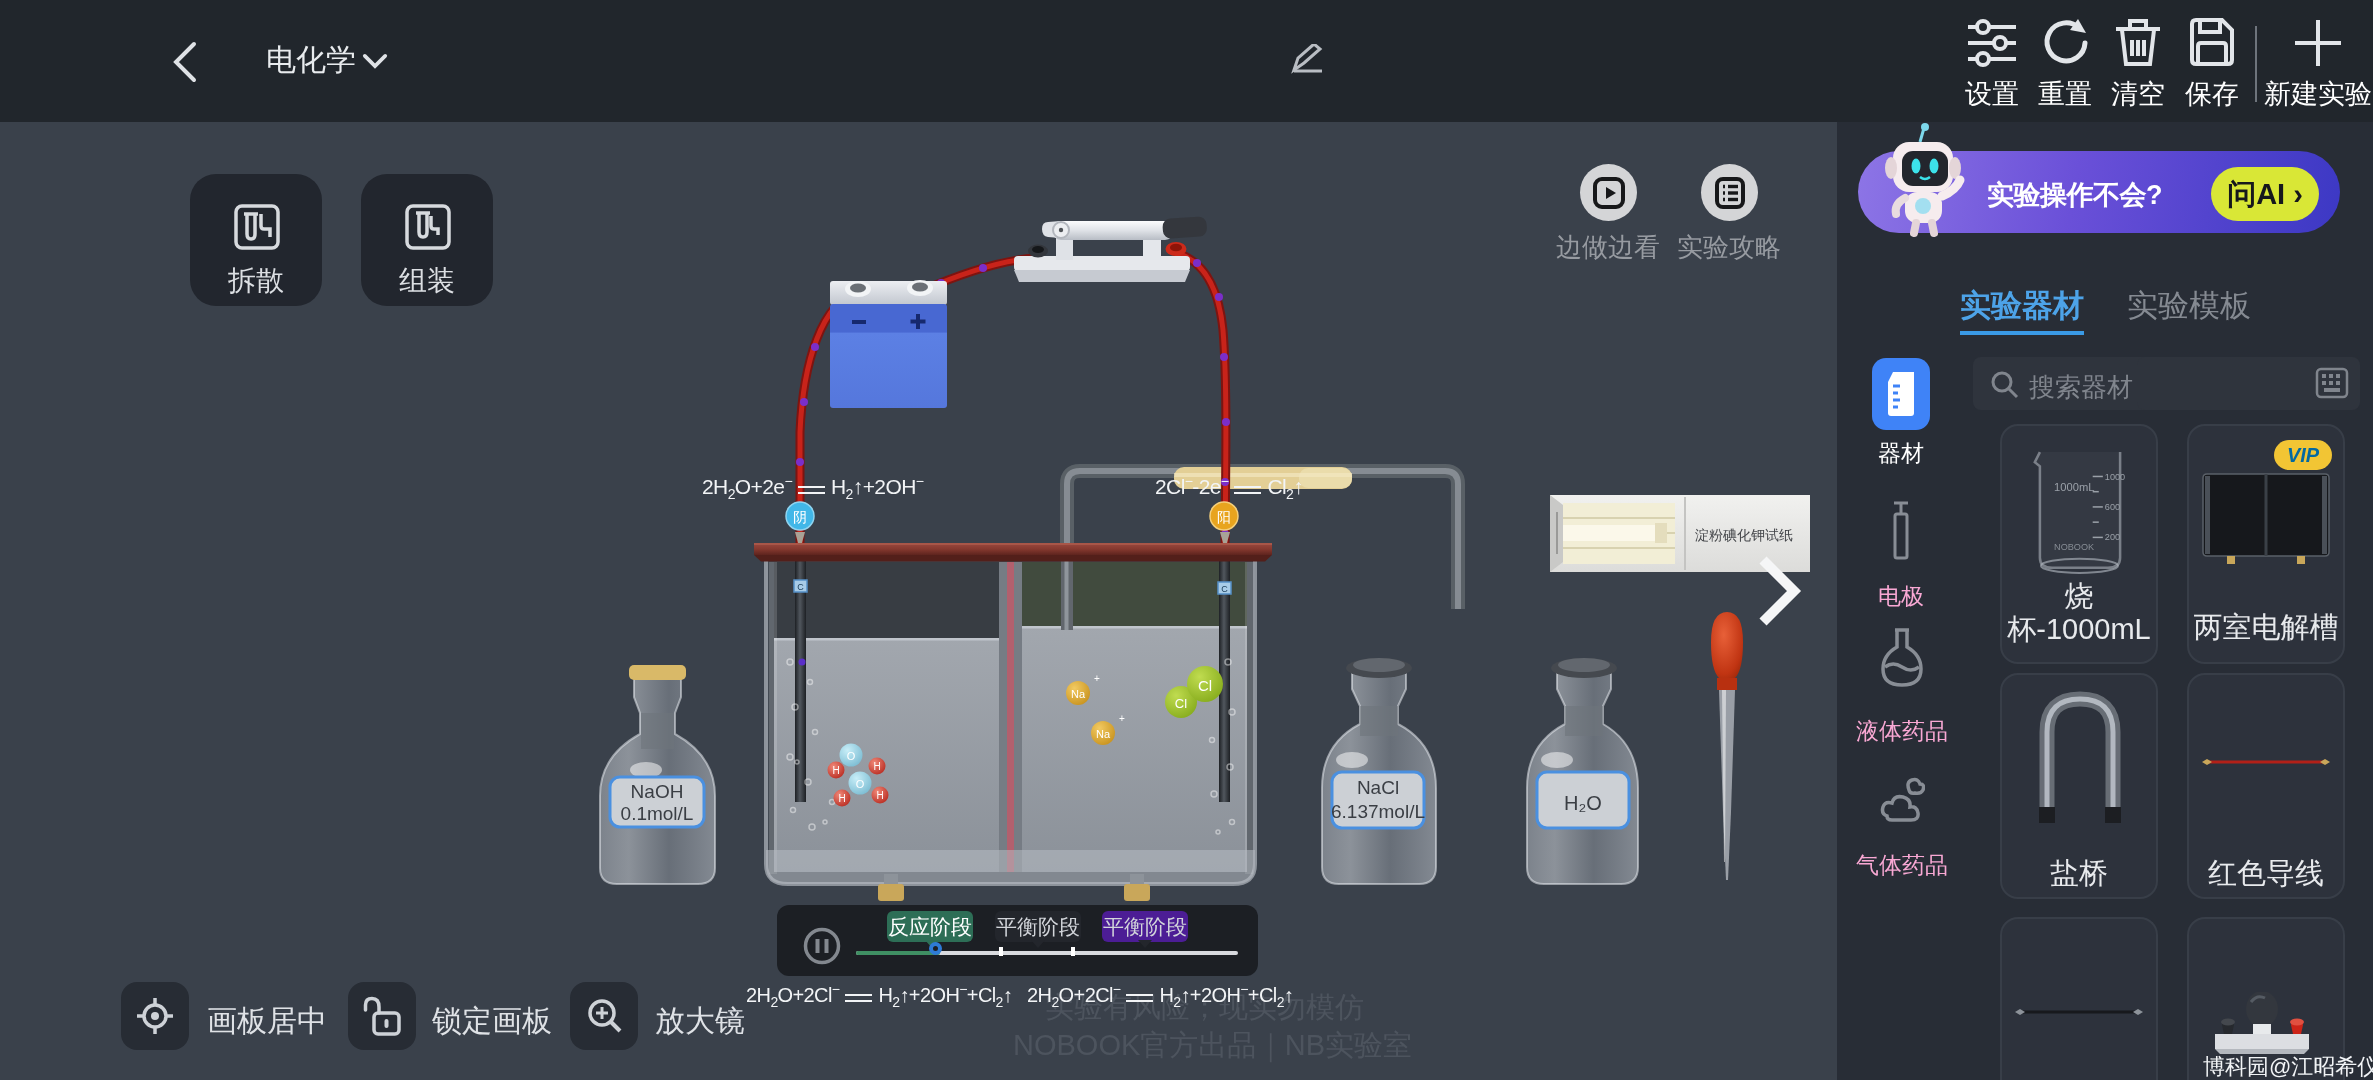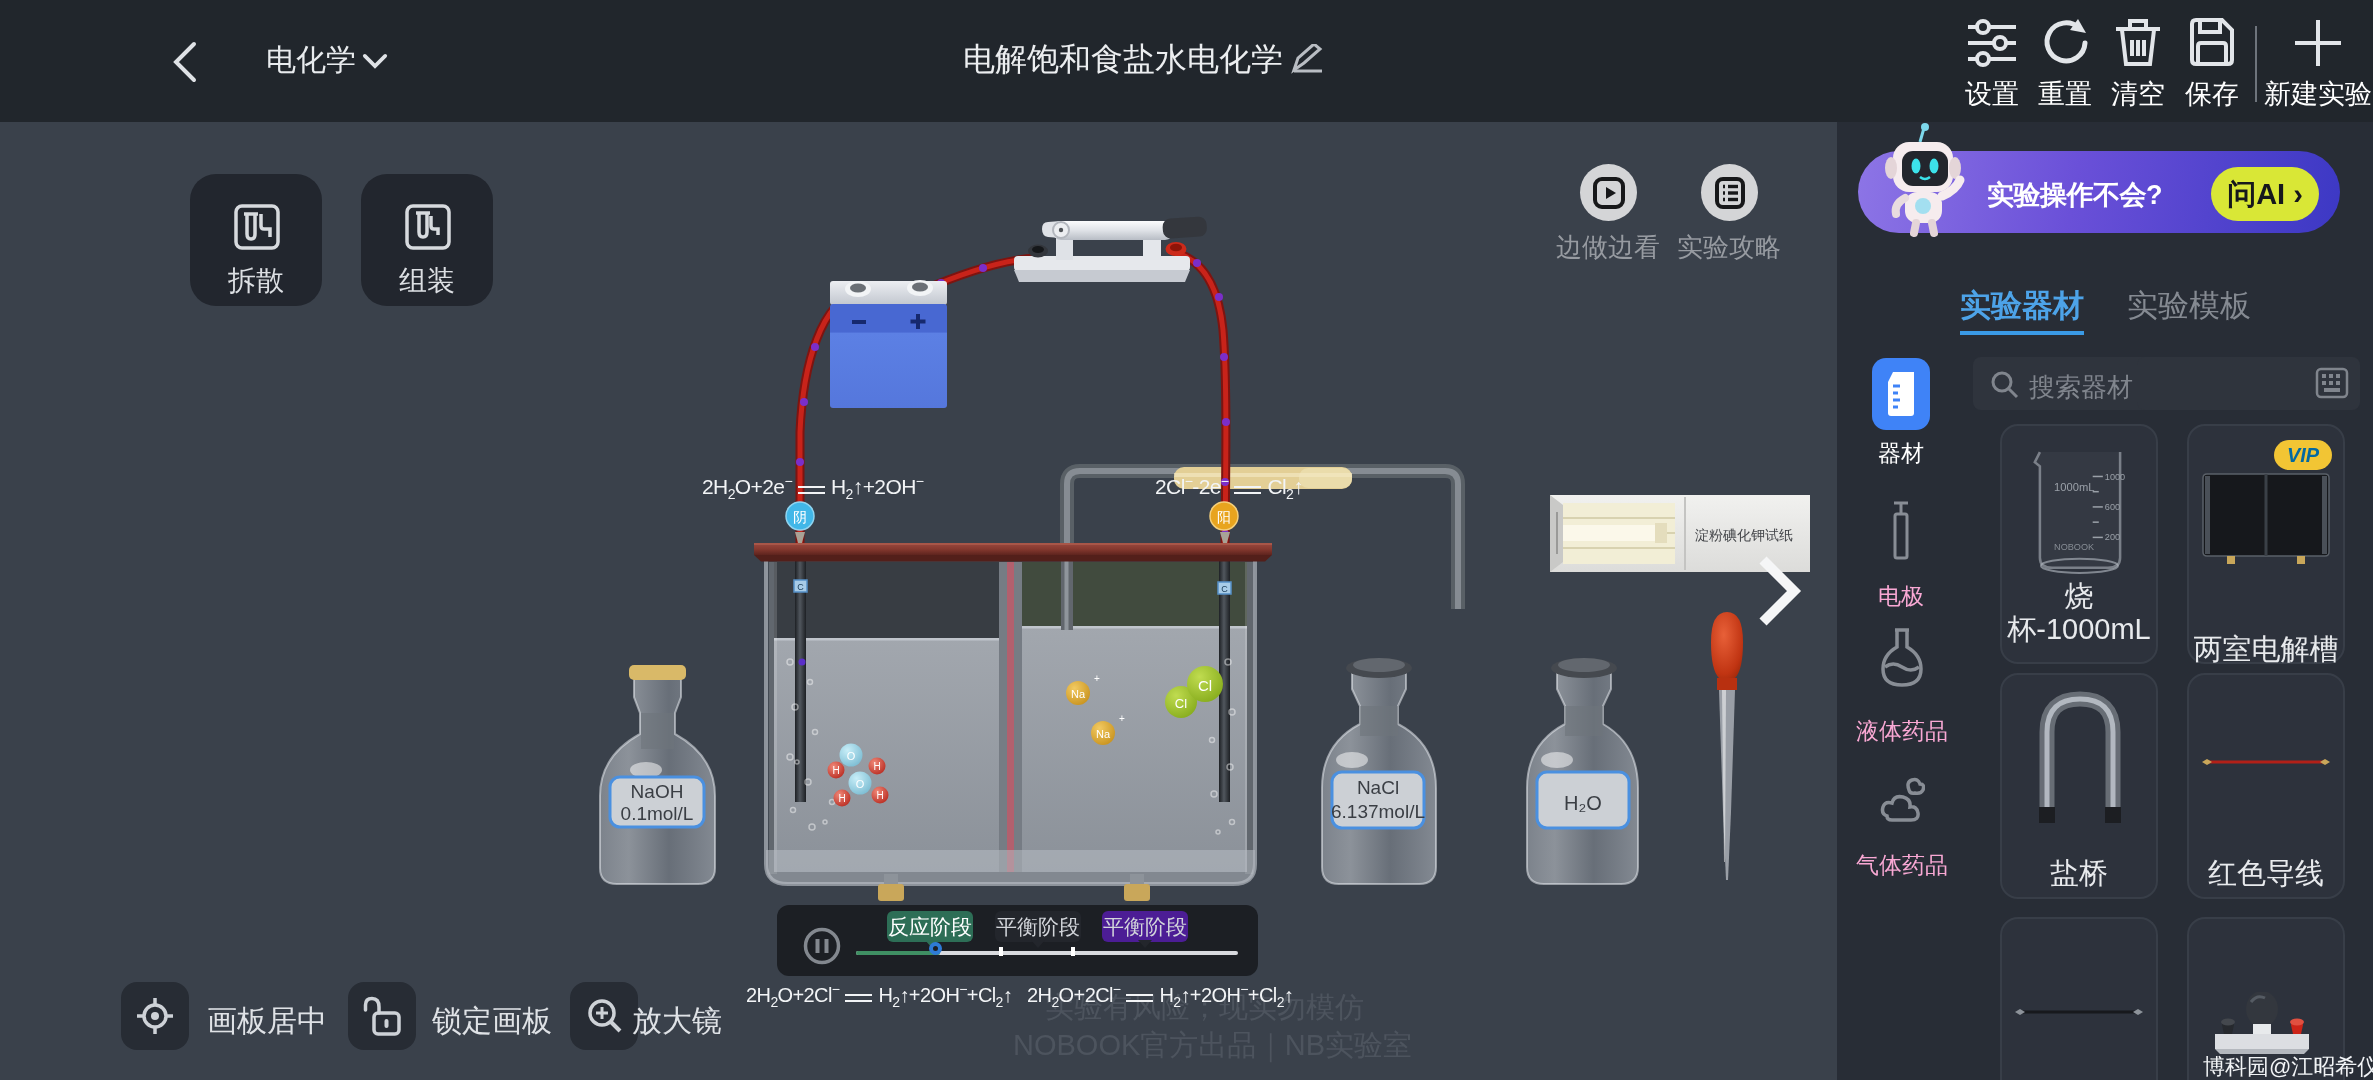--- a/index.html
+++ b/index.html
@@ -27,21 +27,20 @@
 </head>
 <body>
 <div id="topbar">
   <svg class="abs" style="left:170px;top:40px" width="30" height="44" viewBox="0 0 30 44">
       <path d="M24 4 L6 22 L24 40" stroke="#dfe2e6" stroke-width="4" fill="none" stroke-linecap="round"></path>
     </svg>
   <div class="abs" style="left:266px;top:40px;font-size:30px;color:#e8ebee;">电化学</div>
   <svg class="abs" style="left:362px;top:53px" width="26" height="17" viewBox="0 0 28 18">
       <path d="M3 3 L14 14 L25 3" stroke="#dfe2e6" stroke-width="4" fill="none" stroke-linecap="round"></path>
     </svg>
-  <div class="abs" style="left:963px;top:38px;font-size:32px;color:#eceef0;">电解饱和食盐水电化学</div>
   <svg class="abs" style="left:1290px;top:44px" width="34" height="30" viewBox="0 0 34 30">
       <path d="M4 26 L8 14 L24 0 L30 5 L14 19 Z" fill="none" stroke="#b9bdc3" stroke-width="3"></path>
       <path d="M4 27 L32 27" stroke="#b9bdc3" stroke-width="3"></path>
     </svg>
 
   <svg class="abs" style="left:1966px;top:18px" width="52" height="50" viewBox="0 0 52 50">
     <g stroke="#e2e5e9" stroke-width="4" fill="none">
       <line x1="2" y1="9" x2="50" y2="9"></line>
         <circle cx="17" cy="9" r="6" fill="#21262c"></circle>
       <line x1="2" y1="25" x2="50" y2="25"></line>
@@ -464,21 +463,21 @@
     <rect x="22.5" y="25" width="4" height="9" rx="2" fill="#ced2d7"></rect>
   </svg>
   <div class="bllbl" style="left:432px;top:879px;">锁定画板</div>
   <div class="blbtn" style="left:570px;top:860px;"></div>
   <svg class="abs" style="left:585px;top:874px" width="40" height="40" viewBox="0 0 40 40">
     <circle cx="17" cy="17" r="12" fill="none" stroke="#ced2d7" stroke-width="3.5"></circle>
     <line x1="26" y1="26" x2="35" y2="35" stroke="#ced2d7" stroke-width="4"></line>
     <line x1="11" y1="17" x2="23" y2="17" stroke="#ced2d7" stroke-width="3"></line>
     <line x1="17" y1="11" x2="17" y2="23" stroke="#ced2d7" stroke-width="3"></line>
   </svg>
-  <div class="bllbl" style="left:632px;top:879px;font-family:Liberation Mono, monospace;">放大镜</div>
+  <div class="bllbl" style="left:655px;top:879px;font-family:Liberation Mono, monospace;">放大镜</div>
 </div>
 
 <div id="panel">
 
   <div class="abs" style="left:21px;top:29px;width:482px;height:82px;border-radius:41px;background:linear-gradient(100deg,#8d75e6 0%,#6a50d8 45%,#3c38c4 100%);"></div>
   <div class="abs" style="left:150px;top:55px;font-size:27px;font-weight:bold;color:#ffffff;letter-spacing:-0.5px;">实验操作不会?</div>
   <div class="abs" style="left:374px;top:45px;width:108px;height:54px;border-radius:27px;background:#d9e736;color:#16181c;font-size:29px;font-weight:bold;text-align:center;line-height:54px;">问AI ›</div>
 
   <svg class="abs" style="left:43px;top:-2px" width="125" height="118" viewBox="0 0 125 118">
     <line x1="40" y1="22" x2="44" y2="8" stroke="#7dd8ec" stroke-width="3"></line>
@@ -586,21 +585,21 @@
 
   <div class="abs" style="left:437px;top:318px;width:58px;height:30px;background:#f2c534;border-radius:15px;color:#0369a1;font-size:20px;font-weight:bold;font-style:italic;text-align:center;line-height:30px;">VIP</div>
   <svg class="abs" style="left:362px;top:350px" width="134" height="96" viewBox="0 0 134 96">
     <path d="M4 6 Q4 2 8 2 L126 2 Q130 2 130 6 L130 80 Q130 84 126 84 L8 84 Q4 84 4 80 Z" fill="#16181c" stroke="#5a6068" stroke-width="1.5"></path>
     <line x1="67" y1="2" x2="67" y2="84" stroke="#3a4047" stroke-width="3"></line>
     <rect x="6" y="4" width="5" height="78" fill="#4a5058"></rect>
     <rect x="123" y="4" width="5" height="78" fill="#4a5058"></rect>
     <rect x="28" y="84" width="8" height="8" fill="#c9a75a"></rect>
     <rect x="98" y="84" width="8" height="8" fill="#c9a75a"></rect>
   </svg>
-  <div class="cardlbl" style="left:350px;top:508px;">两室电解槽</div>
+  <div class="cardlbl" style="left:350px;top:486px;">两室电解槽</div>
 
   <svg class="abs" style="left:198px;top:565px" width="90" height="140" viewBox="0 0 90 140">
     <path d="M12 135 L12 45 Q12 12 45 12 Q78 12 78 45 L78 135" fill="none" stroke="#676d75" stroke-width="15"></path>
     <path d="M12 135 L12 45 Q12 12 45 12 Q78 12 78 45 L78 135" fill="none" stroke="#b2b8c0" stroke-width="5"></path>
     <rect x="4" y="120" width="16" height="16" fill="#1c1e22"></rect>
     <rect x="70" y="120" width="16" height="16" fill="#1c1e22"></rect>
   </svg>
   <div class="cardlbl" style="left:163px;top:732px;">盐桥</div>
 
   <svg class="abs" style="left:362px;top:630px" width="134" height="20" viewBox="0 0 134 20">

